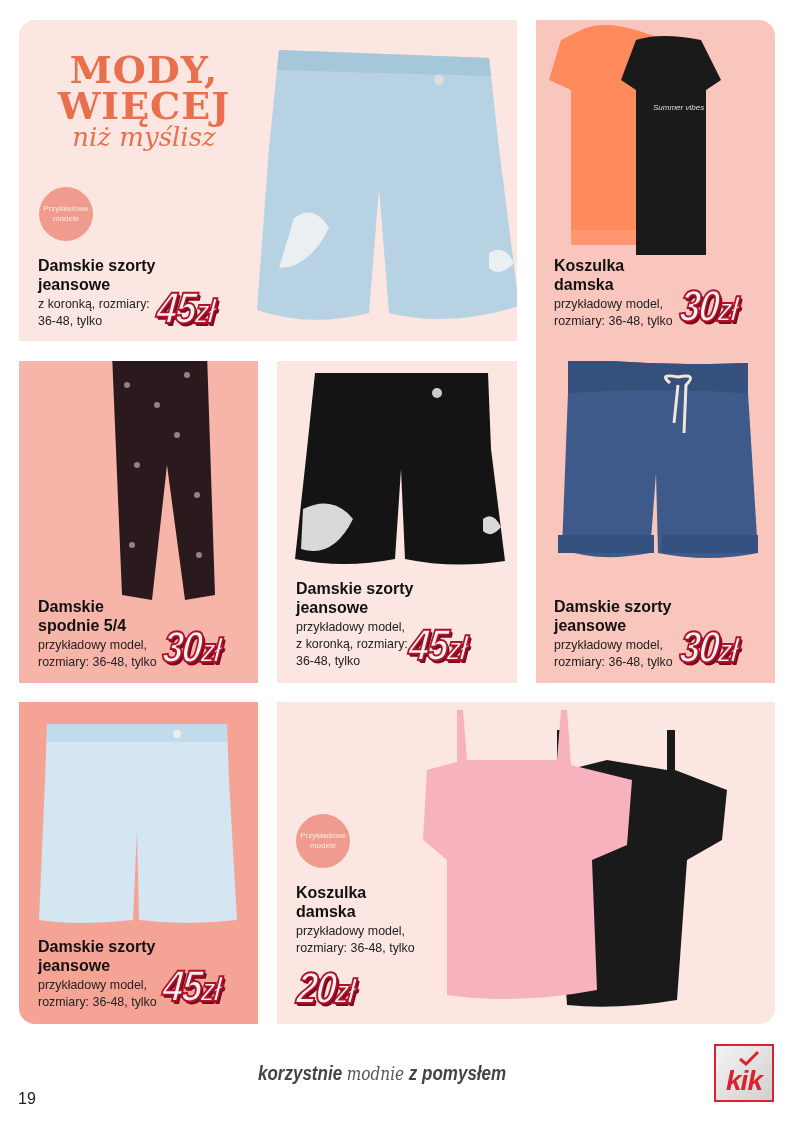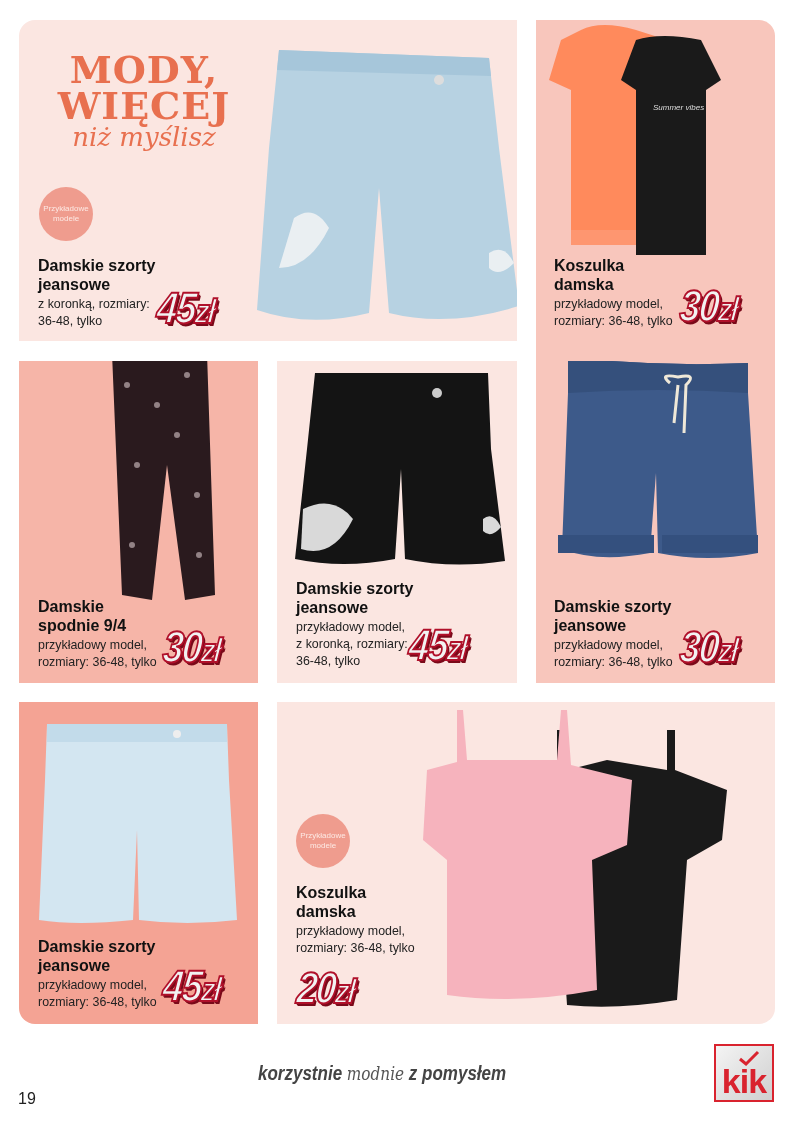--- a/index.html
+++ b/index.html
@@ -16,21 +16,21 @@
   .price .cur { font-size: 34px; }
   .badge { position: absolute; width: 54px; height: 54px; border-radius: 50%; background: #ef9c8e; color: #fde9e4; font-size: 8px; line-height: 10px; text-align: center; display: flex; align-items: center; justify-content: center; }
   .headline { position: absolute; left: 44px; top: 52px; width: 200px; text-align: center; color: #e8704f; }
   .headline .l1 { font-family: "DejaVu Serif", serif; font-weight: bold; font-size: 38px; line-height: 36px; letter-spacing: 1px; }
   .headline .l3 { font-family: "DejaVu Serif", serif; font-style: italic; font-size: 26px; line-height: 34px; margin-top: -4px; }
   .img { position: absolute; }
   .footer-slogan { position: absolute; left: 258px; top: 1062px; font-size: 20px; font-style: italic; font-weight: bold; color: #444; transform: scaleX(0.85); transform-origin: left top; white-space: nowrap; }
   .footer-slogan .script { font-weight: normal; font-family: "DejaVu Serif", serif; color: #555; font-size: 18px; }
   .page-num { position: absolute; left: 18px; top: 1090px; font-size: 16px; color: #222; }
   .logo { position: absolute; left: 714px; top: 1044px; width: 60px; height: 58px; background: linear-gradient(135deg,#f4f4f4,#cfcfcf); border: 2px solid #d9232e; display: flex; align-items: flex-end; justify-content: center; }
-  .logo span { color: #d9232e; font-weight: bold; font-size: 34px; line-height: 38px; letter-spacing: -1px; }
+  .logo span { color: #d9232e; font-weight: bold; font-style: italic; font-size: 28px; line-height: 38px; letter-spacing: -1px; }
 </style>
 </head>
 <body>
 
 <div class="panel light" style="left:19px;top:20px;width:498px;height:321px;border-top-left-radius:16px;">
   <div class="headline" style="left:25px;top:32px;">
     <div class="l1">MODY,</div>
     <div class="l1">WIĘCEJ</div>
     <div class="l3">niż myślisz</div>
   </div>
@@ -82,21 +82,21 @@
         <circle cx="80" cy="30" r="3"></circle>
         <circle cx="30" cy="120" r="3"></circle>
         <circle cx="90" cy="150" r="3"></circle>
         <circle cx="25" cy="200" r="3"></circle>
         <circle cx="92" cy="210" r="3"></circle>
         <circle cx="70" cy="90" r="3"></circle>
       </g>
   </svg>
   <div class="title" style="left:19px;top:236px;">
       <div>Damskie</div>
-      <div>spodnie 9/4</div>
+      <div>spodnie 5/4</div>
     </div>
   <div class="desc" style="left:19px;top:275px;">
       <div>przykładowy model,</div>
       <div>rozmiary: 36-48, tylko</div>
     </div>
   <div class="price" style="left:146px;top:264px;"><span>30</span><span class="cur">zł</span></div>
 </div>
 
 <div class="panel light" style="left:277px;top:361px;width:240px;height:322px;">
   <svg class="img" style="left:16px;top:8px;" width="215" height="200" viewBox="0 0 215 200">

